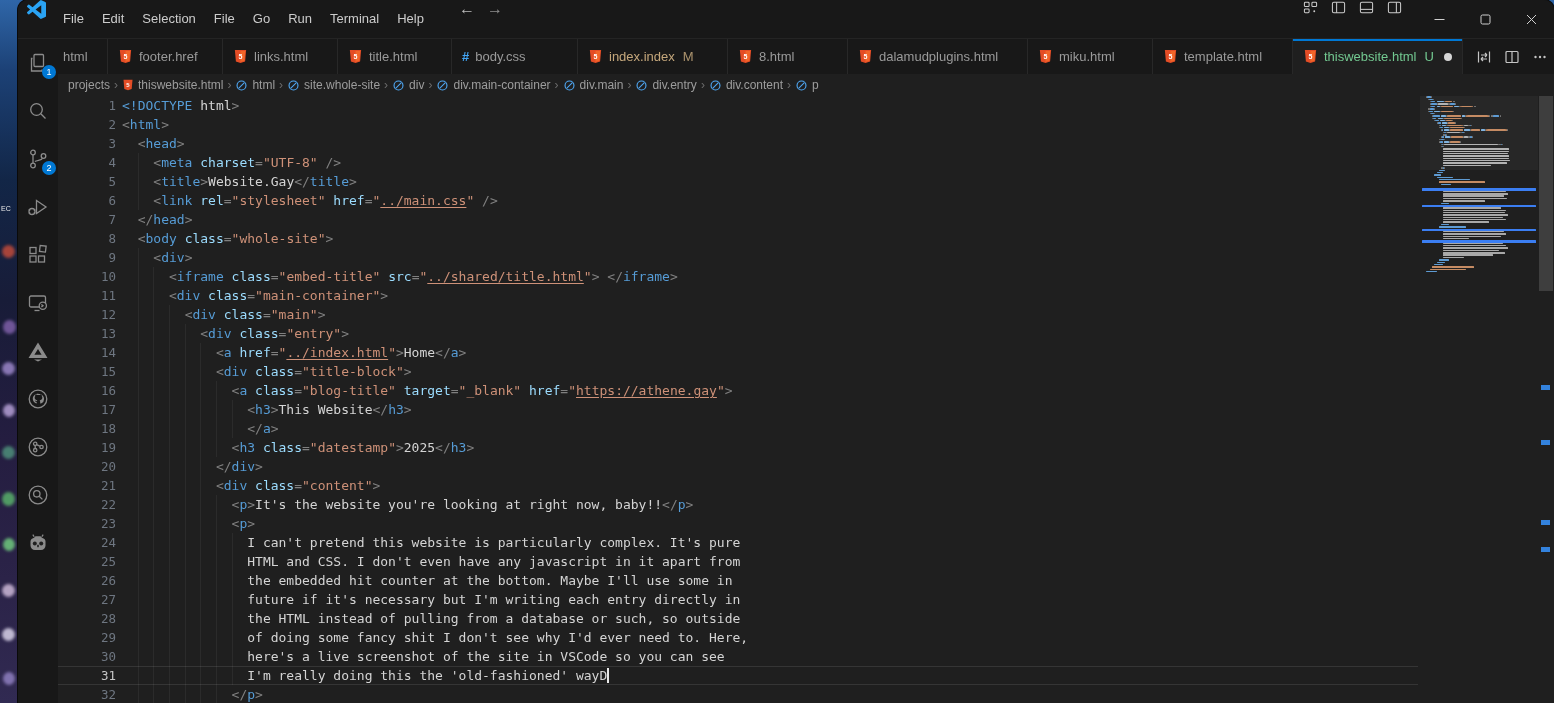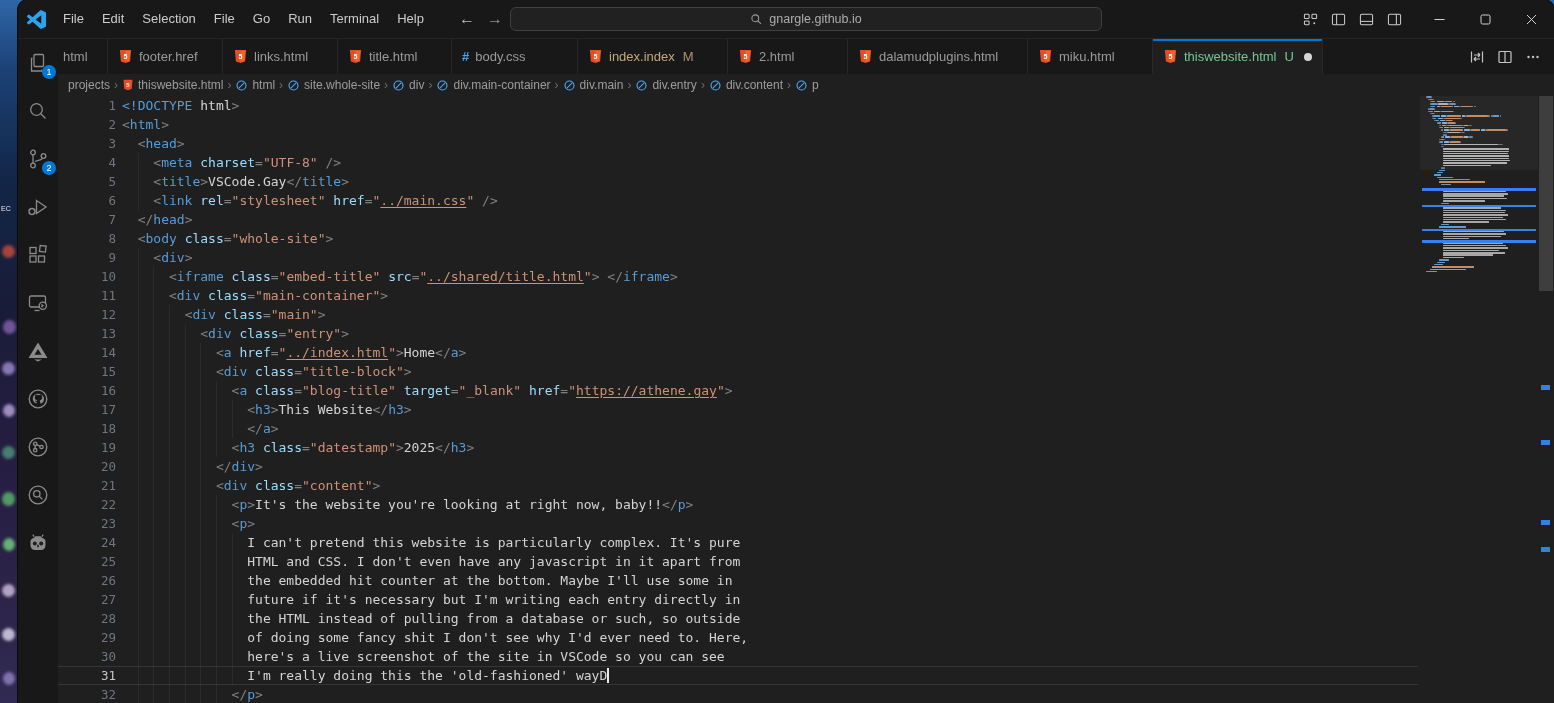--- a/index.html
+++ b/index.html
@@ -12,21 +12,21 @@
   .blob{position:absolute;border-radius:50%;filter:blur(1.5px);opacity:.85}
   .desktop-label{position:absolute;color:#e8e8e8;font-size:7px;left:1px}
 
   .window{
     position:absolute;left:18px;top:0;width:1536px;height:703px;
     background:#1f1f1f;border-radius:10px 10px 0 0;overflow:hidden;
     display:flex;flex-direction:column;box-shadow:0 0 0 1px #0a0a0a;
   }
 
   
-  .titlebar{height:38px;flex:0 0 38px;background:#181818;display:flex;align-items:center;position:relative;border-bottom:1px solid #242424}
+  .titlebar{height:38px;flex:0 0 38px;background:#181818;display:flex;align-items:flex-start;position:relative;border-bottom:1px solid #242424}
   .vslogo{width:19px;height:19px;margin-left:9px;flex:0 0 auto}
   .menus{display:flex;margin-left:8px}
   .menu{padding:0 9px;font-size:13px;color:#cccccc;line-height:38px;cursor:default}
   .navarrows{position:absolute;left:440px;display:flex;gap:10px;align-items:center}
   .navarrow{font-size:16px;color:#bdbdbd;width:18px;text-align:center}
   .navarrow.fwd{color:#8f8f8f}
   .cmdcenter{
     position:absolute;left:492px;top:7px;width:590px;height:22px;
     background:#212121;border:1px solid #404040;border-radius:6px;
     display:flex;align-items:center;justify-content:center;gap:6px;
@@ -128,29 +128,20 @@
         <div class="menu">File</div>
         <div class="menu">Go</div>
         <div class="menu">Run</div>
         <div class="menu">Terminal</div>
         <div class="menu">Help</div>
       </div>
     <div class="navarrows">
       <span class="navarrow">←</span>
       <span class="navarrow fwd">→</span>
     </div>
-    <div class="cmdcenter">
-      <span style="display:flex">
-        <svg viewBox="0 0 16 16" width="13" height="13" fill="none" stroke="#9a9a9a" stroke-width="1.3">
-            <circle cx="6.5" cy="6.5" r="4.2"></circle>
-            <line x1="9.7" y1="9.7" x2="13.5" y2="13.5"></line>
-          </svg>
-      </span>
-      <span>gnargle.github.io</span>
-    </div>
     <div class="layoutctrls">
       <span>
           <svg viewBox="0 0 16 16" width="15" height="15" fill="none" stroke="#cccccc" stroke-width="1.1">
             <rect x="1.5" y="2.5" width="5" height="4.5" rx="1"></rect>
             <rect x="1.5" y="9.5" width="5" height="4" rx="1"></rect>
             <rect x="9.5" y="2.5" width="5" height="4.5" rx="1"></rect>
             <circle cx="12" cy="12" r="1" fill="#cccccc" stroke="none"></circle>
           </svg>
         </span>
       <span>
@@ -331,41 +322,51 @@
             <span class="git-m">M</span>
           </div>
           <div class="tab" style="width: 120px;">
             <span style="display: flex;">
               <svg viewBox="0 0 16 16" width="15" height="15">
                 <path fill="#e44d26" d="M2 1h12l-1.1 12.4L8 15l-4.9-1.6z"></path>
                 <path fill="#f16529" d="M8 2v11.8l4-1.3L13 2z"></path>
                 <text x="8" y="10.6" text-anchor="middle" font-size="7.5" fill="#fff" font-family="Liberation Sans,sans-serif" font-weight="bold">5</text>
               </svg>
             </span>
-            <span>2.html</span>
+            <span>8.html</span>
           </div>
           <div class="tab" style="width: 180px;">
             <span style="display: flex;">
               <svg viewBox="0 0 16 16" width="15" height="15">
                 <path fill="#e44d26" d="M2 1h12l-1.1 12.4L8 15l-4.9-1.6z"></path>
                 <path fill="#f16529" d="M8 2v11.8l4-1.3L13 2z"></path>
                 <text x="8" y="10.6" text-anchor="middle" font-size="7.5" fill="#fff" font-family="Liberation Sans,sans-serif" font-weight="bold">5</text>
               </svg>
             </span>
             <span>dalamudplugins.html</span>
           </div>
           <div class="tab" style="width: 125px;">
             <span style="display: flex;">
               <svg viewBox="0 0 16 16" width="15" height="15">
                 <path fill="#e44d26" d="M2 1h12l-1.1 12.4L8 15l-4.9-1.6z"></path>
                 <path fill="#f16529" d="M8 2v11.8l4-1.3L13 2z"></path>
                 <text x="8" y="10.6" text-anchor="middle" font-size="7.5" fill="#fff" font-family="Liberation Sans,sans-serif" font-weight="bold">5</text>
               </svg>
             </span>
             <span>miku.html</span>
+          </div>
+          <div class="tab" style="width: 140px;">
+            <span style="display: flex;">
+              <svg viewBox="0 0 16 16" width="15" height="15">
+                <path fill="#e44d26" d="M2 1h12l-1.1 12.4L8 15l-4.9-1.6z"></path>
+                <path fill="#f16529" d="M8 2v11.8l4-1.3L13 2z"></path>
+                <text x="8" y="10.6" text-anchor="middle" font-size="7.5" fill="#fff" font-family="Liberation Sans,sans-serif" font-weight="bold">5</text>
+              </svg>
+            </span>
+            <span>template.html</span>
           </div>
           <div class="tab active" style="width: 170px;">
             <span style="display: flex;">
               <svg viewBox="0 0 16 16" width="15" height="15">
                 <path fill="#e44d26" d="M2 1h12l-1.1 12.4L8 15l-4.9-1.6z"></path>
                 <path fill="#f16529" d="M8 2v11.8l4-1.3L13 2z"></path>
                 <text x="8" y="10.6" text-anchor="middle" font-size="7.5" fill="#fff" font-family="Liberation Sans,sans-serif" font-weight="bold">5</text>
               </svg>
             </span>
             <span>thiswebsite.html</span>
@@ -491,21 +492,21 @@
             <span>p</span>
           </span>
         </div>
 
       <div class="editor">
         <div id="lines">
             <div class="line"><span class="ln">1</span><span class="lc"><span class="tok-tag">&lt;!DOCTYPE</span><span class="tok-txt"> html</span><span class="tok-pun">&gt;</span></span></div>
             <div class="line"><span class="ln">2</span><span class="lc"><span class="tok-pun">&lt;</span><span class="tok-tag">html</span><span class="tok-pun">&gt;</span></span></div>
             <div class="line"><span class="ln">3</span><span class="lc">  <span class="tok-pun">&lt;</span><span class="tok-tag">head</span><span class="tok-pun">&gt;</span></span></div>
             <div class="line"><span class="ln">4</span><span class="ig" style="left: 79.65px;"></span><span class="lc">    <span class="tok-pun">&lt;</span><span class="tok-tag">meta</span><span class="tok-txt"> </span><span class="tok-att">charset</span><span class="tok-pun">=</span><span class="tok-str">"UTF-8"</span><span class="tok-txt"> </span><span class="tok-pun">/&gt;</span></span></div>
-            <div class="line"><span class="ln">5</span><span class="ig" style="left: 79.65px;"></span><span class="lc">    <span class="tok-pun">&lt;</span><span class="tok-tag">title</span><span class="tok-pun">&gt;</span><span class="tok-txt">VSCode.Gay</span><span class="tok-pun">&lt;/</span><span class="tok-tag">title</span><span class="tok-pun">&gt;</span></span></div>
+            <div class="line"><span class="ln">5</span><span class="ig" style="left: 79.65px;"></span><span class="lc">    <span class="tok-pun">&lt;</span><span class="tok-tag">title</span><span class="tok-pun">&gt;</span><span class="tok-txt">Website.Gay</span><span class="tok-pun">&lt;/</span><span class="tok-tag">title</span><span class="tok-pun">&gt;</span></span></div>
             <div class="line"><span class="ln">6</span><span class="ig" style="left: 79.65px;"></span><span class="lc">    <span class="tok-pun">&lt;</span><span class="tok-tag">link</span><span class="tok-txt"> </span><span class="tok-att">rel</span><span class="tok-pun">=</span><span class="tok-str">"stylesheet"</span><span class="tok-txt"> </span><span class="tok-att">href</span><span class="tok-pun">=</span><span class="tok-str">"</span><span class="tok-lnk">../main.css</span><span class="tok-str">"</span><span class="tok-txt"> </span><span class="tok-pun">/&gt;</span></span></div>
             <div class="line"><span class="ln">7</span><span class="lc">  <span class="tok-pun">&lt;/</span><span class="tok-tag">head</span><span class="tok-pun">&gt;</span></span></div>
             <div class="line"><span class="ln">8</span><span class="lc">  <span class="tok-pun">&lt;</span><span class="tok-tag">body</span><span class="tok-txt"> </span><span class="tok-att">class</span><span class="tok-pun">=</span><span class="tok-str">"whole-site"</span><span class="tok-pun">&gt;</span></span></div>
             <div class="line"><span class="ln">9</span><span class="ig" style="left: 79.65px;"></span><span class="lc">    <span class="tok-pun">&lt;</span><span class="tok-tag">div</span><span class="tok-pun">&gt;</span></span></div>
             <div class="line"><span class="ln">10</span><span class="ig" style="left: 79.65px;"></span><span class="ig" style="left: 95.3px;"></span><span class="lc">      <span class="tok-pun">&lt;</span><span class="tok-tag">iframe</span><span class="tok-txt"> </span><span class="tok-att">class</span><span class="tok-pun">=</span><span class="tok-str">"embed-title"</span><span class="tok-txt"> </span><span class="tok-att">src</span><span class="tok-pun">=</span><span class="tok-str">"</span><span class="tok-lnk">../shared/title.html</span><span class="tok-str">"</span><span class="tok-pun">&gt;</span><span class="tok-txt"> </span><span class="tok-pun">&lt;/</span><span class="tok-tag">iframe</span><span class="tok-pun">&gt;</span></span></div>
             <div class="line"><span class="ln">11</span><span class="ig" style="left: 79.65px;"></span><span class="ig" style="left: 95.3px;"></span><span class="lc">      <span class="tok-pun">&lt;</span><span class="tok-tag">div</span><span class="tok-txt"> </span><span class="tok-att">class</span><span class="tok-pun">=</span><span class="tok-str">"main-container"</span><span class="tok-pun">&gt;</span></span></div>
             <div class="line"><span class="ln">12</span><span class="ig" style="left: 79.65px;"></span><span class="ig" style="left: 95.3px;"></span><span class="ig" style="left: 110.95px;"></span><span class="lc">        <span class="tok-pun">&lt;</span><span class="tok-tag">div</span><span class="tok-txt"> </span><span class="tok-att">class</span><span class="tok-pun">=</span><span class="tok-str">"main"</span><span class="tok-pun">&gt;</span></span></div>
             <div class="line"><span class="ln">13</span><span class="ig" style="left: 79.65px;"></span><span class="ig" style="left: 95.3px;"></span><span class="ig" style="left: 110.95px;"></span><span class="ig" style="left: 126.6px;"></span><span class="lc">          <span class="tok-pun">&lt;</span><span class="tok-tag">div</span><span class="tok-txt"> </span><span class="tok-att">class</span><span class="tok-pun">=</span><span class="tok-str">"entry"</span><span class="tok-pun">&gt;</span></span></div>
             <div class="line"><span class="ln">14</span><span class="ig" style="left: 79.65px;"></span><span class="ig" style="left: 95.3px;"></span><span class="ig" style="left: 110.95px;"></span><span class="ig" style="left: 126.6px;"></span><span class="ig" style="left: 142.25px;"></span><span class="lc">            <span class="tok-pun">&lt;</span><span class="tok-tag">a</span><span class="tok-txt"> </span><span class="tok-att">href</span><span class="tok-pun">=</span><span class="tok-str">"</span><span class="tok-lnk">../index.html</span><span class="tok-str">"</span><span class="tok-pun">&gt;</span><span class="tok-txt">Home</span><span class="tok-pun">&lt;/</span><span class="tok-tag">a</span><span class="tok-pun">&gt;</span></span></div>
             <div class="line"><span class="ln">15</span><span class="ig" style="left: 79.65px;"></span><span class="ig" style="left: 95.3px;"></span><span class="ig" style="left: 110.95px;"></span><span class="ig" style="left: 126.6px;"></span><span class="ig" style="left: 142.25px;"></span><span class="lc">            <span class="tok-pun">&lt;</span><span class="tok-tag">div</span><span class="tok-txt"> </span><span class="tok-att">class</span><span class="tok-pun">=</span><span class="tok-str">"title-block"</span><span class="tok-pun">&gt;</span></span></div>

